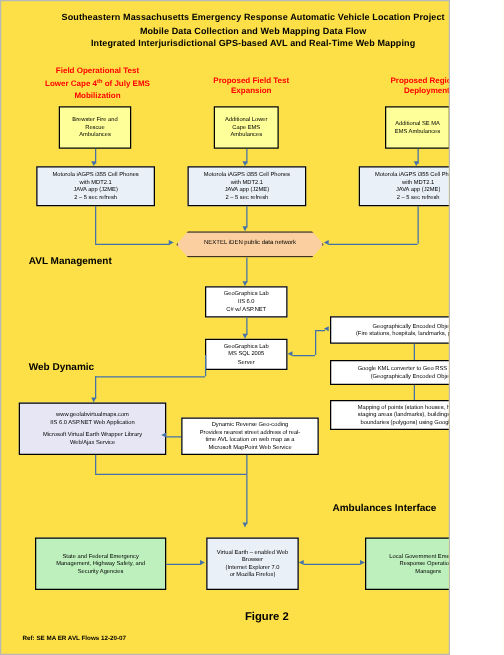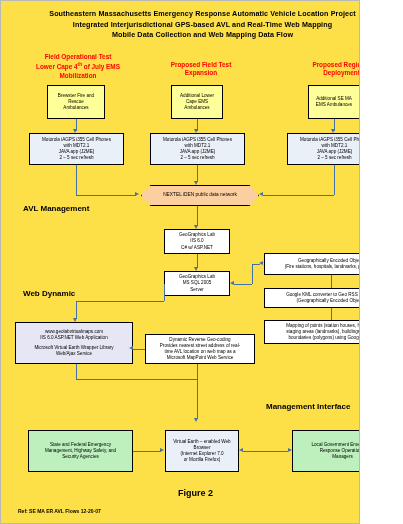--- a/index.html
+++ b/index.html
@@ -140,22 +140,22 @@
     white-space: nowrap;
   }
 </style>
 </head>
 <body>
 
 <div id="page">
 
   <div class="title-block">
     <span class="title-line">Southeastern Massachusetts Emergency Response Automatic Vehicle Location Project</span>
+    <span class="title-line">Mobile Data Collection and Web Mapping Data Flow</span>
     <span class="title-line">Integrated Interjurisdictional GPS-based AVL and Real-Time Web Mapping</span>
-    <span class="title-line">Mobile Data Collection and Web Mapping Data Flow</span>
   </div>
 
   <div class="col-head" style="left:12px; top:52px; width:130px;">
     <span>Field Operational Test</span><br>
     <span>Lower Cape 4</span><sup>th</sup><span> of July EMS</span><br>
     <span>Mobilization</span>
   </div>
 
   <div class="col-head" style="left:140px; top:60px; width:120px;">
     <span>Proposed Field Test</span><br>
@@ -324,21 +324,21 @@
       <span class="ln">time AVL location on web map as a</span>
       <span class="ln">Microsoft MapPoint Web Service</span>
     </div>
   </div>
 
   <div class="ln-v" style="left:196px; top:363px; height:55px;"></div>
   <div class="ln-h" style="left:75px; top:378px; width:121px;"></div>
   <div class="ln-v" style="left:75px; top:363px; height:15px;"></div>
   <div class="arw arw-down" style="left:193.4px; top:417px;"></div>
 
-  <div class="section-label" style="left:265px; top:401px;">Management Interface</div>
+  <div class="section-label" style="left:265px; top:401px;">Ambulances Interface</div>
 
   <div class="node green" style="left:27px; top:429px; width:105px; height:42px;">
     <div class="node-inner">
       <span class="ln">State and Federal Emergency</span>
       <span class="ln">Management,  Highway Safety, and</span>
       <span class="ln">Security Agencies</span>
     </div>
   </div>
 
   <div class="node blue" style="left:164px; top:429px; width:74px; height:42px;">
@@ -358,16 +358,16 @@
     </div>
   </div>
 
   <div class="ln-h" style="left:132px; top:450px; width:28px;"></div>
   <div class="arw arw-right" style="left:159px; top:447.4px;"></div>
 
   <div class="ln-h" style="left:242px; top:450px; width:45px;"></div>
   <div class="arw arw-left" style="left:238px; top:447.4px;"></div>
   <div class="arw arw-right" style="left:287px; top:447.4px;"></div>
 
-  <div class="figure-caption" style="left:177px; top:487px;">Figure 2</div>
+  <div class="figure-caption" style="left:195px; top:487px;">Figure 2</div>
   <div class="ref-note" style="left:17px; top:507px;">Ref:  SE MA ER AVL Flows 12-20-07</div>
 
 </div>
 
 </body></html>

